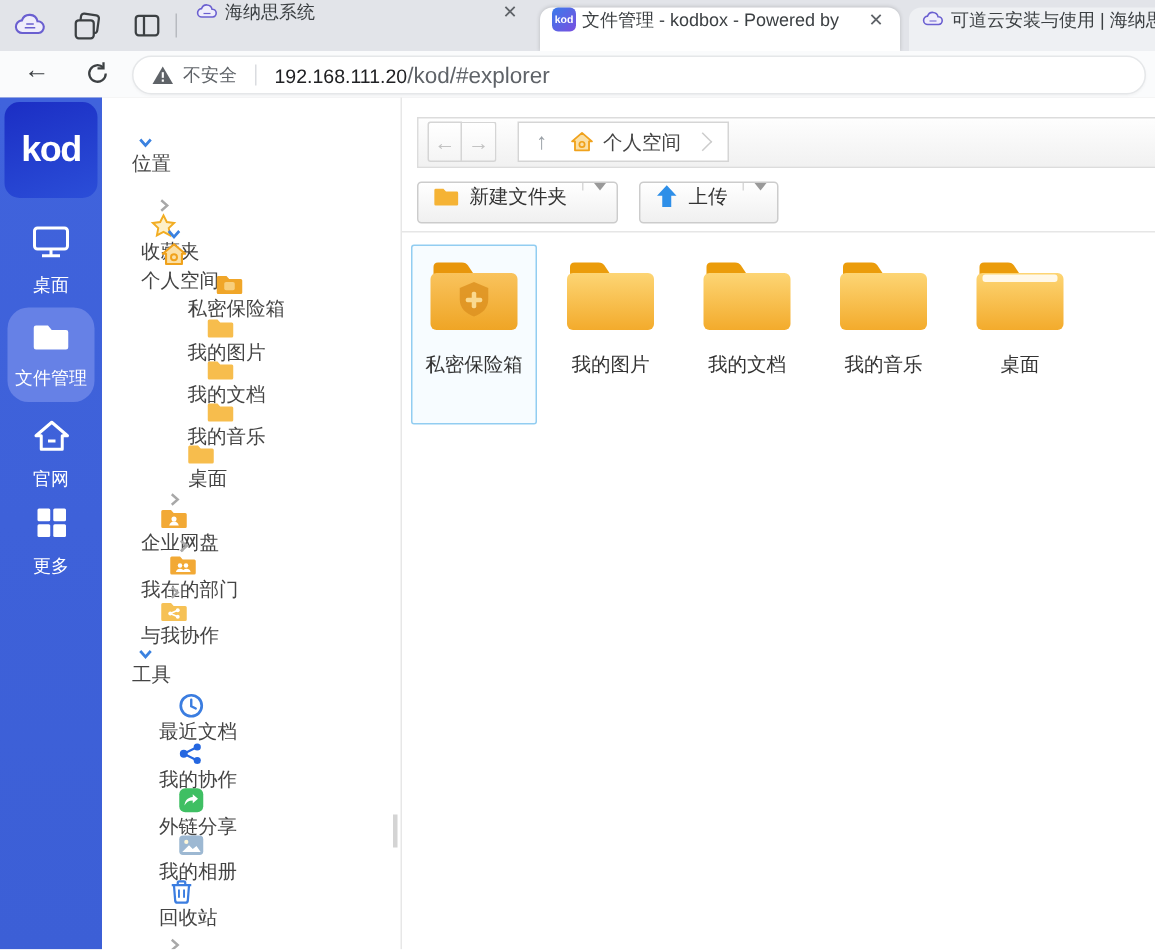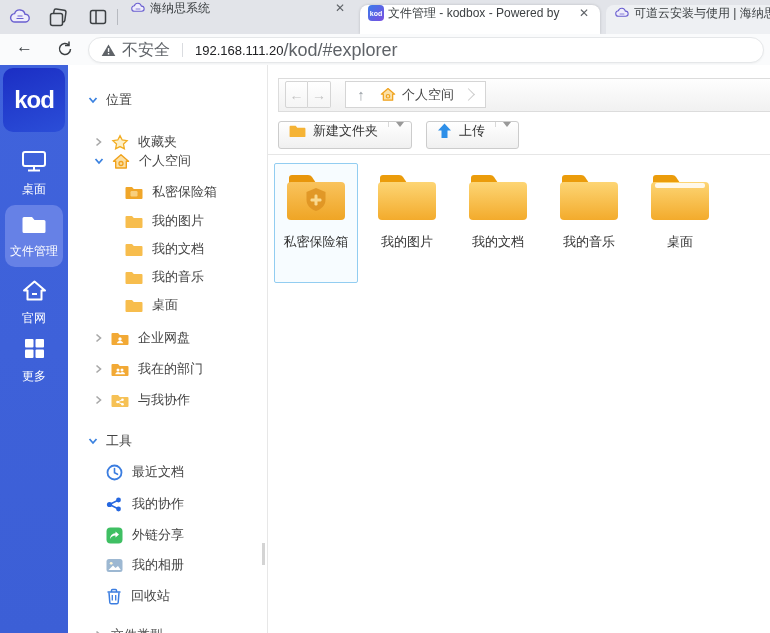--- a/index.html
+++ b/index.html
@@ -15,37 +15,37 @@
   .tab2{left:360px;top:5px;width:240px;height:29px;background:#fff;border-radius:8px 8px 0 0;box-shadow:0 0 3px rgba(0,0,0,.18);}
   .tab3{left:606px;top:5px;width:180px;height:29px;background:#eef0f3;border-radius:8px 8px 0 0;overflow:hidden;white-space:nowrap;}
   .tab-title{flex:1;overflow:hidden;white-space:nowrap;text-overflow:clip;}
   .tab-close{font-size:12px;color:#5f6368;padding:1px 3px;cursor:pointer;}
   .kod-favicon{width:16px;height:16px;border-radius:4px;background:linear-gradient(135deg,#3a7bea,#7a4fe0);
                color:#fff;font-size:7px;font-weight:bold;display:flex;align-items:center;justify-content:center;flex:0 0 16px;}
   .addressbar{position:absolute;top:34px;left:0;right:0;height:31px;background:#fafbfc;border-bottom:1px solid #d9d9d9;}
   .nav-arrow{position:absolute;top:3px;font-size:17px;color:#3c4043;cursor:pointer;}
   .url-pill{position:absolute;left:88px;right:6px;top:3px;height:24px;background:#fff;border:1px solid #e5e7e9;
             border-radius:13px;display:flex;align-items:center;box-shadow:0 1px 2px rgba(0,0,0,.04);}
-  .sec-label{font-size:16px;color:#5f6368;margin-left:6px;}
+  .sec-label{font-size:12px;color:#5f6368;margin-left:6px;}
   .pill-sep{width:1px;height:14px;background:#dadce0;margin:0 12px;}
   .url-host{font-size:13px;color:#202124;}
-  .url-path{font-size:18px;color:#5f6368;}
+  .url-path{font-size:15px;color:#5f6368;}
 
   
   .app-sidebar{position:absolute;left:0;top:65px;width:68px;bottom:0;background:linear-gradient(180deg,#4063dc,#3c5fd6);}
   .logo-block{position:absolute;left:3px;top:3px;width:62px;height:64px;border-radius:10px;
               background:linear-gradient(160deg,#1b2ec4,#2b4ed8);display:flex;align-items:center;justify-content:center;
               color:#fff;font-size:24px;font-weight:bold;letter-spacing:-1px;cursor:pointer;}
   .nav-item{position:absolute;left:0;width:68px;text-align:center;color:#fff;cursor:pointer;}
   .nav-item .lbl{display:block;font-size:12px;margin-top:4px;}
   .nav-active{left:5px;width:58px;background:#6681e6;border-radius:10px;padding:8px 0 7px;}
 
   
   .tree{position:absolute;left:68px;top:65px;width:199px;bottom:0;background:#fff;border-right:1px solid #e7e7e7;overflow:hidden;}
-  .trow{position:absolute;height:20px;display:flex;align-items:center;font-size:13px;color:#444;cursor:pointer;white-space:nowrap;}
+  .trow{position:absolute;height:20px;display:flex;align-items:center;font-size:13px;color:#444;cursor:pointer;white-space:nowrap;flex-direction:column;}
   .trow .ic{margin-right:9px;flex:0 0 auto;display:flex;}
   .chev{margin-right:8px;display:flex;flex:0 0 auto;}
   .scroll-thumb{position:absolute;right:2px;top:478px;width:3px;height:22px;background:#d4d4d4;cursor:pointer;}
 
   
   .main{position:absolute;left:268px;top:65px;right:0;bottom:0;background:#fff;}
   .crumb-bar{position:absolute;left:10px;top:13px;right:0;height:34px;background:linear-gradient(#fefefe,#f1f1f1);
              border:1px solid #dcdcdc;border-right:none;box-sizing:border-box;}
   .nav-group{position:absolute;left:6px;top:2px;display:flex;}
   .hist-btn{width:23px;height:27px;border:1px solid #d5d5d5;background:linear-gradient(#fff,#f5f5f5);
@@ -149,21 +149,21 @@
 
     <div class="nav-item" style="top:84px;">
       <svg width="26" height="24" viewBox="0 0 26 24">
           <rect x="2" y="3" width="22" height="14" rx="2" fill="none" stroke="#fff" stroke-width="2"></rect>
           <line x1="13" y1="17" x2="13" y2="21" stroke="#fff" stroke-width="2"></line>
           <line x1="7" y1="21.5" x2="19" y2="21.5" stroke="#fff" stroke-width="2"></line>
         </svg>
       <span class="lbl">桌面</span>
     </div>
 
-    <div class="nav-item nav-active" style="top:140px;">
+    <div class="nav-item nav-active" style="top:140px;border-radius:14px;">
       <svg width="26" height="22" viewBox="0 0 26 22">
           <path d="M3 4 h8 l2.5 3 H23 a1.5 1.5 0 0 1 1.5 1.5 v10 a1.5 1.5 0 0 1-1.5 1.5 H3 a1.5 1.5 0 0 1-1.5-1.5 v-13 A1.5 1.5 0 0 1 3 4 z" fill="#fff"></path>
         </svg>
       <span class="lbl">文件管理</span>
     </div>
 
     <div class="nav-item" style="top:214px;">
       <svg width="25" height="23" viewBox="0 0 25 23">
           <path d="M12.5 2.5 L23 11.5 h-3.5 v9 h-14 v-9 H2 Z" fill="none" stroke="#fff" stroke-width="2" stroke-linejoin="round"></path>
           <rect x="10" y="14" width="5" height="2" fill="#fff"></rect>

